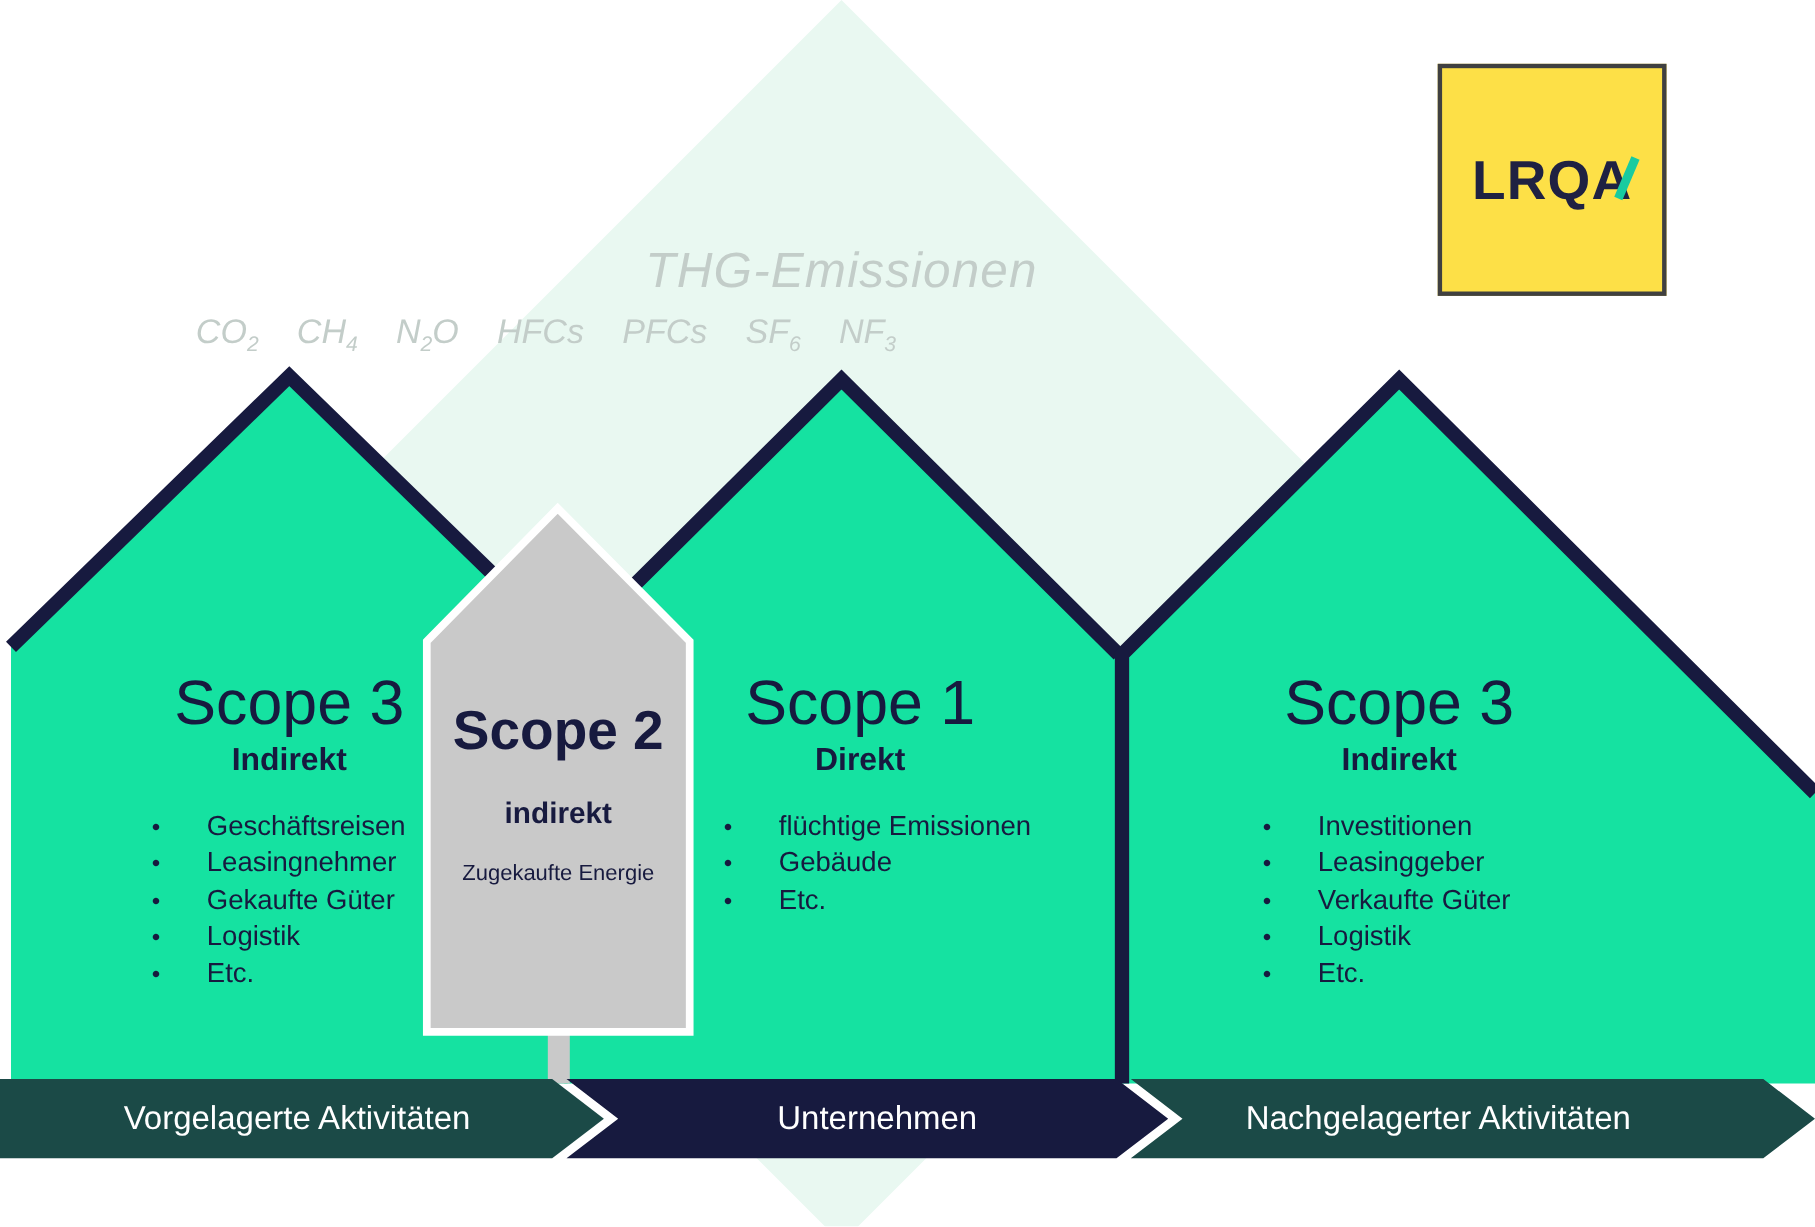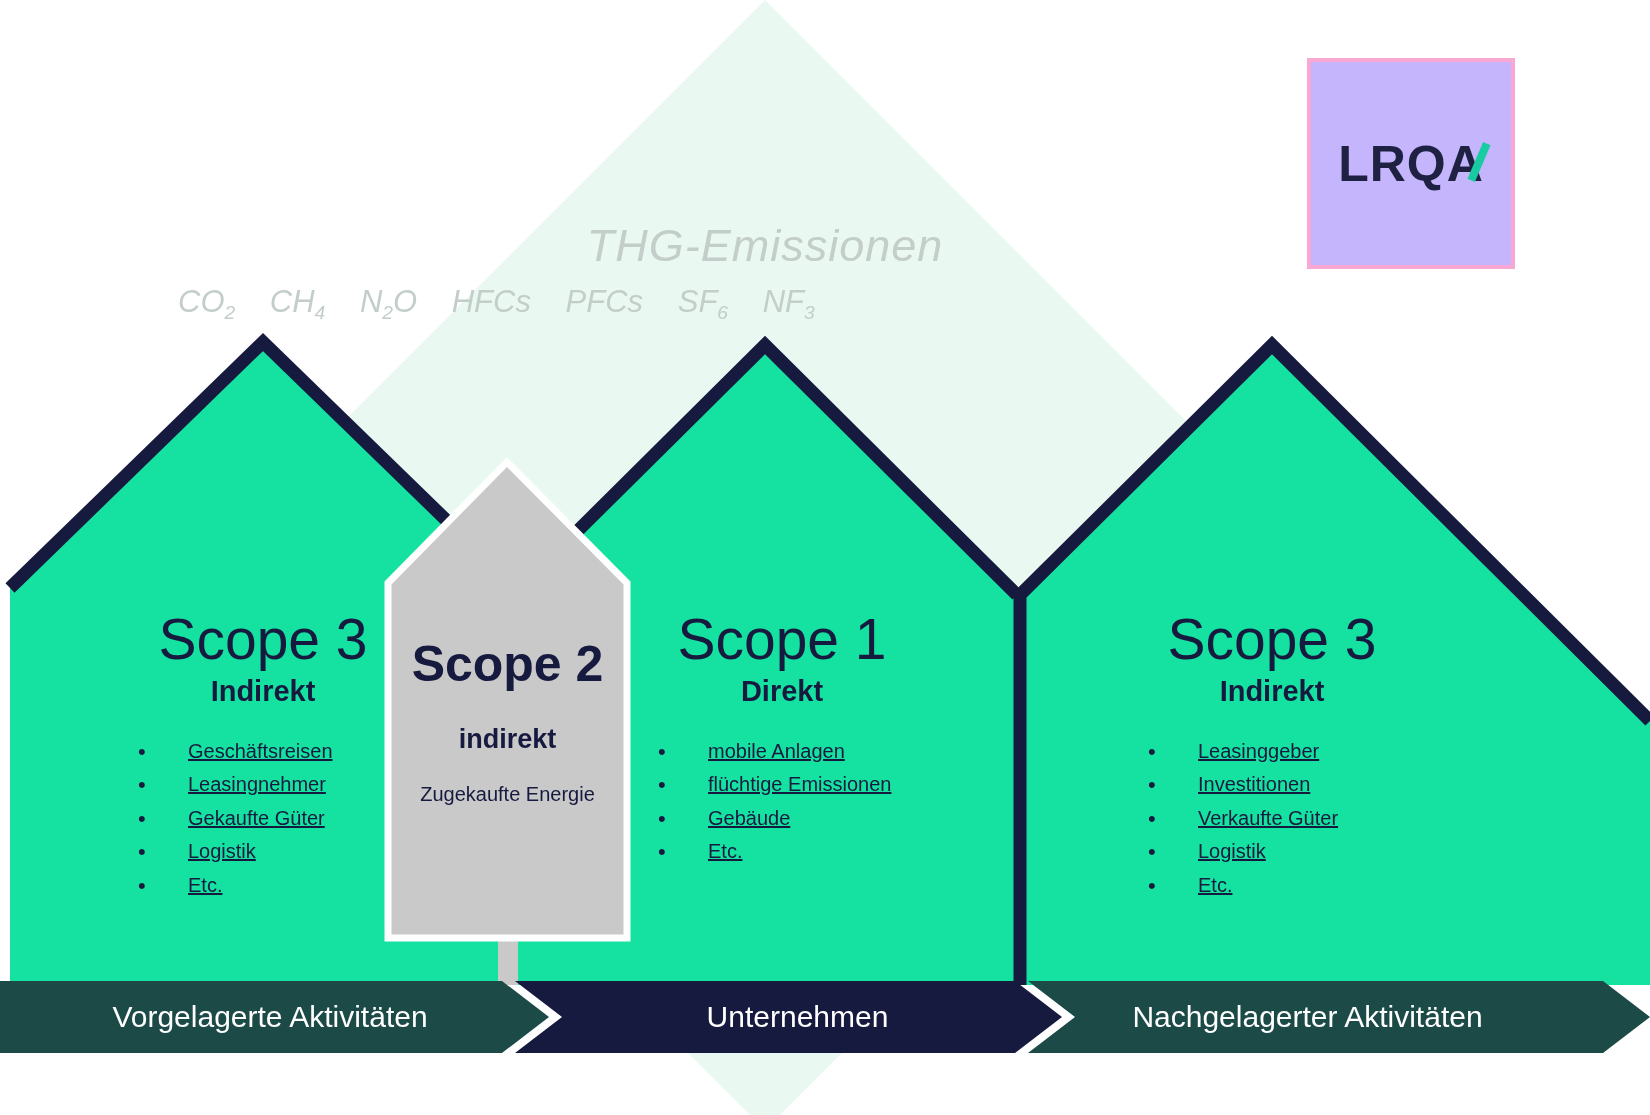--- a/index.html
+++ b/index.html
@@ -17,40 +17,40 @@
   .formulas{
     position:absolute;top:284px;left:165px;width:1200px;
     font-style:italic;font-size:31px;color:#C3CDC9;
   }
   .formula-token{margin:0 13px;white-space:nowrap;}
   .formulas sub{font-size:0.62em;}
 
   
   .logo-box{
     position:absolute;left:1307px;top:58px;width:200px;height:203px;
-    border:4px solid #f9a8d4;background:#c4b5fd;
+    border:4px solid #404040;background:#fde047;
     display:flex;align-items:center;justify-content:center;
   }
   .logo-text{font-size:50px;font-weight:bold;color:#1F2142;letter-spacing:1px;position:relative;}
   .logo-accent{position:relative;display:inline-block;}
   .accent-slash{
     position:absolute;right:1px;top:7px;width:8px;height:40px;
     background:#18CBA0;transform:rotate(23deg);
   }
 
   
   .house-text{position:absolute;color:#171A3F;text-align:center;}
   .left-house-text{left:10px;top:610px;width:506px;}
   .mid-house-text{left:530px;top:610px;width:504px;}
   .right-house-text{left:1020px;top:610px;width:504px;}
   .house-title{font-size:57px;font-weight:normal;line-height:1.05;}
   .house-subtitle{font-size:29px;font-weight:bold;margin-top:5px;}
   .house-list{
     list-style:none;margin:27px 0 0;padding:0;text-align:left;
-    font-size:20px;line-height:33.5px;text-decoration:underline;
+    font-size:25px;line-height:33.5px;
   }
   .house-list li{position:relative;padding-left:178px;}
   .house-list li::before{content:"\2022";position:absolute;left:128px;font-size:22px;}
 
   
   .scope2-text{position:absolute;left:388px;top:638px;width:239px;text-align:center;color:#171A3F;}
   .scope2-title{font-size:50px;font-weight:bold;line-height:1.05;}
   .scope2-subtitle{font-size:27px;font-weight:bold;margin-top:33px;}
   .scope2-note{font-size:20px;margin-top:28px;}
 
@@ -112,33 +112,32 @@
       <li>Gekaufte Güter</li>
       <li>Logistik</li>
       <li>Etc.</li>
     </ul>
   </div>
 
   <div class="house-text mid-house-text">
     <div class="house-title">Scope 1</div>
     <div class="house-subtitle">Direkt</div>
     <ul class="house-list">
-      <li>mobile Anlagen</li>
       <li>flüchtige Emissionen</li>
       <li>Gebäude</li>
       <li>Etc.</li>
     </ul>
   </div>
 
   <div class="house-text right-house-text">
     <div class="house-title">Scope 3</div>
     <div class="house-subtitle">Indirekt</div>
     <ul class="house-list">
+      <li>Investitionen</li>
       <li>Leasinggeber</li>
-      <li>Investitionen</li>
       <li>Verkaufte Güter</li>
       <li>Logistik</li>
       <li>Etc.</li>
     </ul>
   </div>
 
   <div class="scope2-text">
     <div class="scope2-title">Scope 2</div>
     <div class="scope2-subtitle">indirekt</div>
     <div class="scope2-note">Zugekaufte Energie</div>

